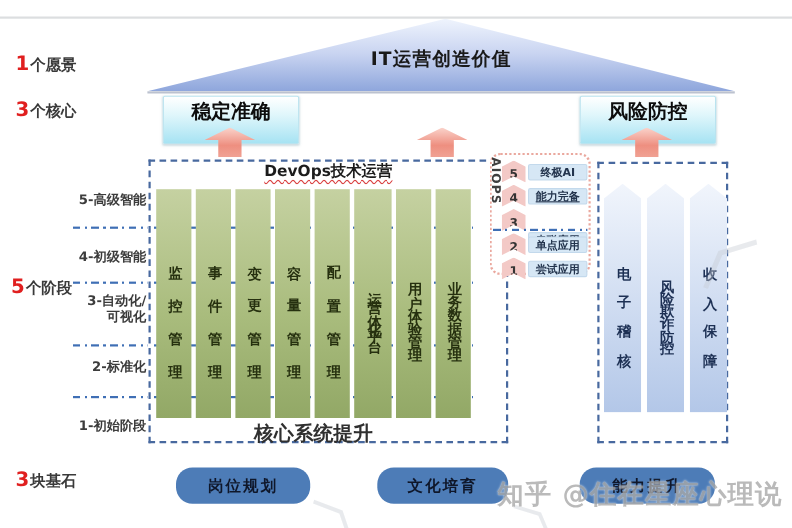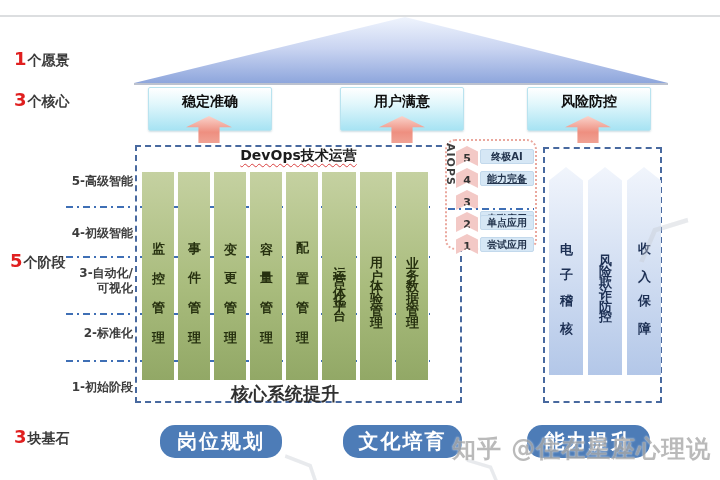--- a/index.html
+++ b/index.html
@@ -16,21 +16,21 @@
   
   .triangle { position:absolute; left:134px; top:17px; width:534px; height:66px;
     clip-path:polygon(50.75% 0, 0 100%, 100% 100%);
     background:linear-gradient(180deg,#eff4fd 0%,#c9d4f1 48%,#8ea6dc 100%); }
   .tri-base { position:absolute; left:134px; top:83px; width:534px; height:2px; background:#bcc2cf; }
   .tri-title { position:absolute; left:134px; top:42px; width:534px; text-align:center;
     font-size:17px; font-weight:bold; color:#1a1a1a; letter-spacing:1px; }
 
   
   .core-box { position:absolute; top:87px; height:44px; width:124px; text-align:center; line-height:27px;
-    font-size:14px; font-weight:bold; color:#0d0d0d;
+    font-size:18px; font-weight:bold; color:#0d0d0d;
     background:linear-gradient(180deg,#ffffff 0%,#dff6fb 40%,#a7e3f3 100%);
     border:1px solid #b9e3ef; border-radius:2px; box-shadow:0 1px 2px rgba(120,160,175,.35); }
 
   
   .up-arrow { position:absolute; top:116px; width:46px; height:27px;
     clip-path:polygon(50% 0, 100% 42%, 73% 42%, 73% 100%, 27% 100%, 27% 42%, 0 42%);
     background:linear-gradient(180deg,#fad3cb 0%,#ee8f80 60%,#f0a294 100%); }
 
   
   .dashdot { position:absolute; height:2px;
@@ -84,23 +84,23 @@
   .bbar { position:absolute; top:167px; height:208px; width:34px; z-index:2;
     clip-path:polygon(50% 0, 100% 6.5%, 100% 100%, 0 100%, 0 6.5%);
     background:linear-gradient(180deg,#f1f5fc 0%,#dbe5f5 35%,#b3c7e8 100%);
     display:flex; align-items:center; justify-content:center; }
   .bbar span { writing-mode:vertical-rl; text-orientation:upright;
     font-size:13px; font-weight:bold; color:#1d3054; }
   .bls4 span { letter-spacing:26px; margin-top:26px; }
   .bls6 span { letter-spacing:11px; margin-top:11px; }
 
   
-  .found-box { position:absolute; top:425px; height:33px; background:#4d7cb7; color:#ffffff;
+  .found-box { position:absolute; top:425px; height:33px; background:#4d7cb7; color:#0f172a;
     display:flex; align-items:center; justify-content:center;
-    font-size:20px; font-weight:bold; letter-spacing:2px; z-index:2;border-radius:15px; }
+    font-size:14px; font-weight:bold; letter-spacing:2px; z-index:2;border-radius:15px; }
 
   
   .wm { position:absolute; left:452px; top:433px; z-index:50; font-size:24px; font-weight:bold;
     color:#a9a9a9; opacity:.8; white-space:nowrap; letter-spacing:1px; text-shadow:0 0 2px #fff; }
   .mark { position:absolute; z-index:3; color:#c7ccd4; opacity:.4; font-weight:bold; line-height:1; }
 </style>
 </head>
 <body>
 
 <div class="canvas">
@@ -115,23 +115,23 @@
   </div>
   <div class="side-label" style="left:10px; top:250px;">
     <span class="num">5</span><span>个阶段</span>
   </div>
   <div class="side-label" style="left:14px; top:426px;">
     <span class="num">3</span><span>块基石</span>
   </div>
 
   <div class="triangle"></div>
   <div class="tri-base"></div>
+  <div class="tri-title">IT运营创造价值</div>
 
   <div class="core-box" style="left:148px;">稳定准确</div>
-  <div class="core-box" style="left:340px;">用户满意</div>
   <div class="core-box" style="left:527px;">风险防控</div>
 
   <div class="up-arrow" style="left:186px;"></div>
   <div class="up-arrow" style="left:379px;"></div>
   <div class="up-arrow" style="left:565px;"></div>
 
   <div class="dashdot" style="left:66px; top:206px; width:68px;"></div>
   <div class="dashdot" style="left:66px; top:256px; width:68px;"></div>
   <div class="dashdot" style="left:66px; top:313px; width:68px;"></div>
   <div class="dashdot" style="left:66px; top:360px; width:68px;"></div>

